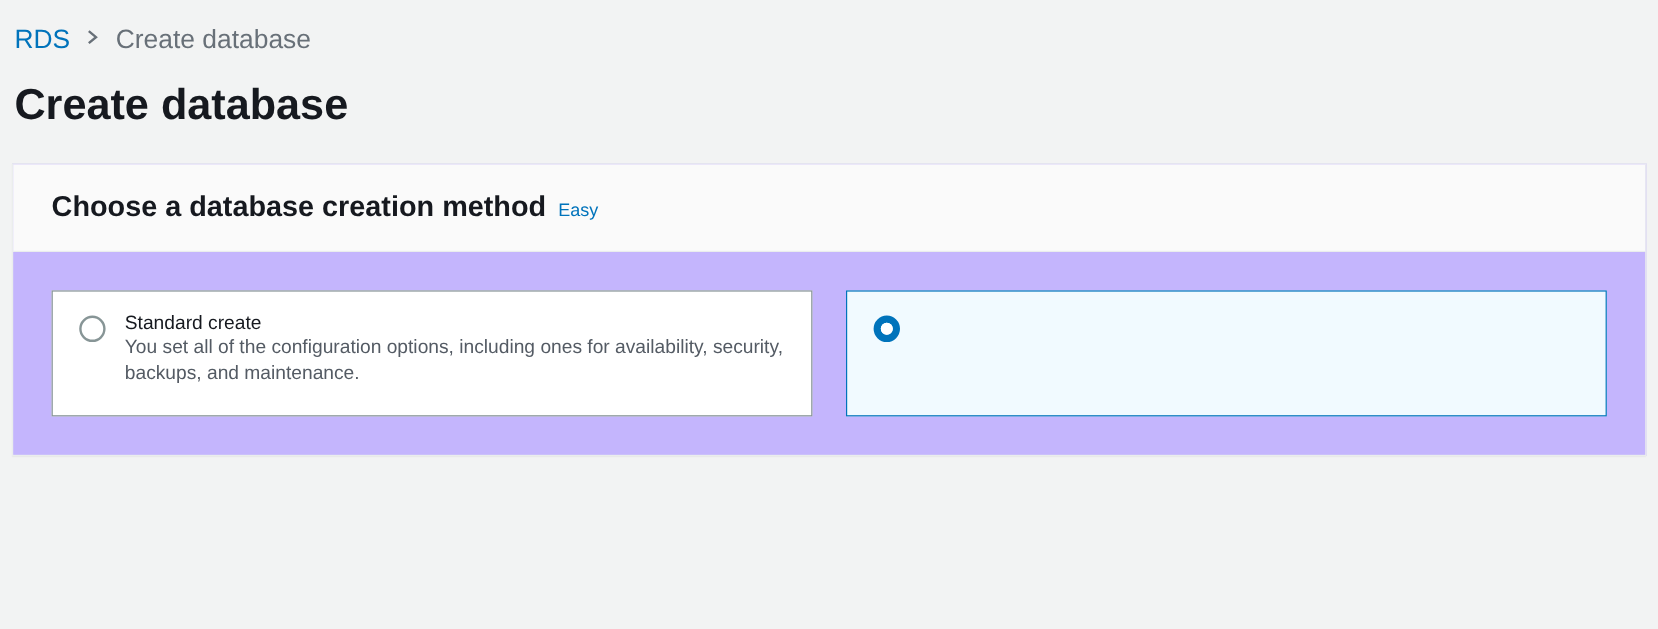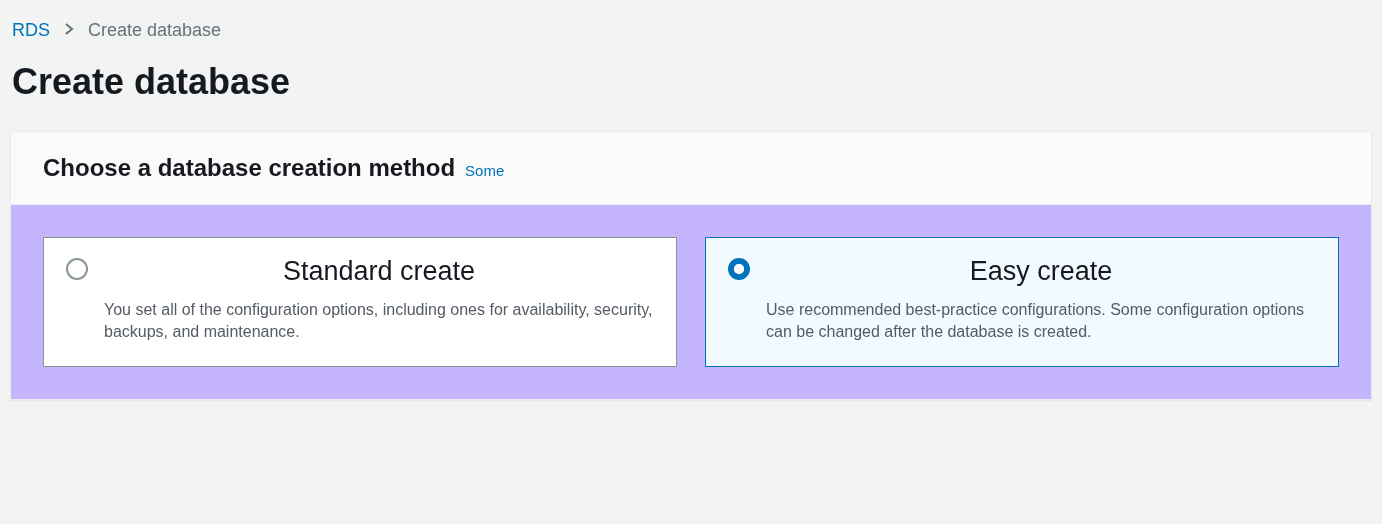--- a/index.html
+++ b/index.html
@@ -10,21 +10,21 @@
     body {
       font-family: "Amazon Ember", "Helvetica Neue", Arial, sans-serif;
       background: #f2f3f3;
       padding: 20px 10px;
       color: #16191f;
     }
     .breadcrumb {
       display: flex;
       align-items: center;
       gap: 14px;
-      font-size: 18px;
+      font-size: 22px;
       margin-bottom: 20px;
       padding-left: 2px;
     }
     .breadcrumb-link {
       color: #0073bb;
       cursor: pointer;
     }
     .breadcrumb-sep {
       color: #687078;
       font-size: 16px;
@@ -96,25 +96,24 @@
       border: 6px solid #0073bb;
     }
     .option-card.selected .radio::after {
       content: "";
       position: absolute;
       inset: 0;
       border-radius: 50%;
       background: #fff;
     }
     .option-label {
-      font-size: 27px;
+      font-size: 16px;
       font-weight: 400;
       color: #16191f;
-      margin-bottom: 12px;
-      text-align: center;
+      margin-bottom: 0;
     }
     .option-desc {
       font-size: 16px;
       color: #545b64;
       line-height: 1.4;
     }
   </style>
 </head>
 <body>
 
@@ -126,34 +125,30 @@
       </svg>
   </span>
   <span class="breadcrumb-current">Create database</span>
 </nav>
 
 <h1 class="page-title">Create database</h1>
 
 <section class="panel">
   <header class="panel-header">
     <h2>Choose a database creation method</h2>
-    <span class="info-link">Some</span>
+    <span class="info-link">Easy</span>
   </header>
   <div class="panel-body">
 
     <label class="option-card">
       <span class="radio"></span>
       <span>
         <div class="option-label">Standard create</div>
         <div class="option-desc">You set all of the configuration options, including ones for availability, security, backups, and maintenance.</div>
       </span>
     </label>
 
     <label class="option-card selected">
       <span class="radio"></span>
-      <span>
-        <div class="option-label">Easy create</div>
-        <div class="option-desc">Use recommended best-practice configurations. Some configuration options can be changed after the database is created.</div>
-      </span>
     </label>
 
   </div>
 </section>
 
 </body></html>

